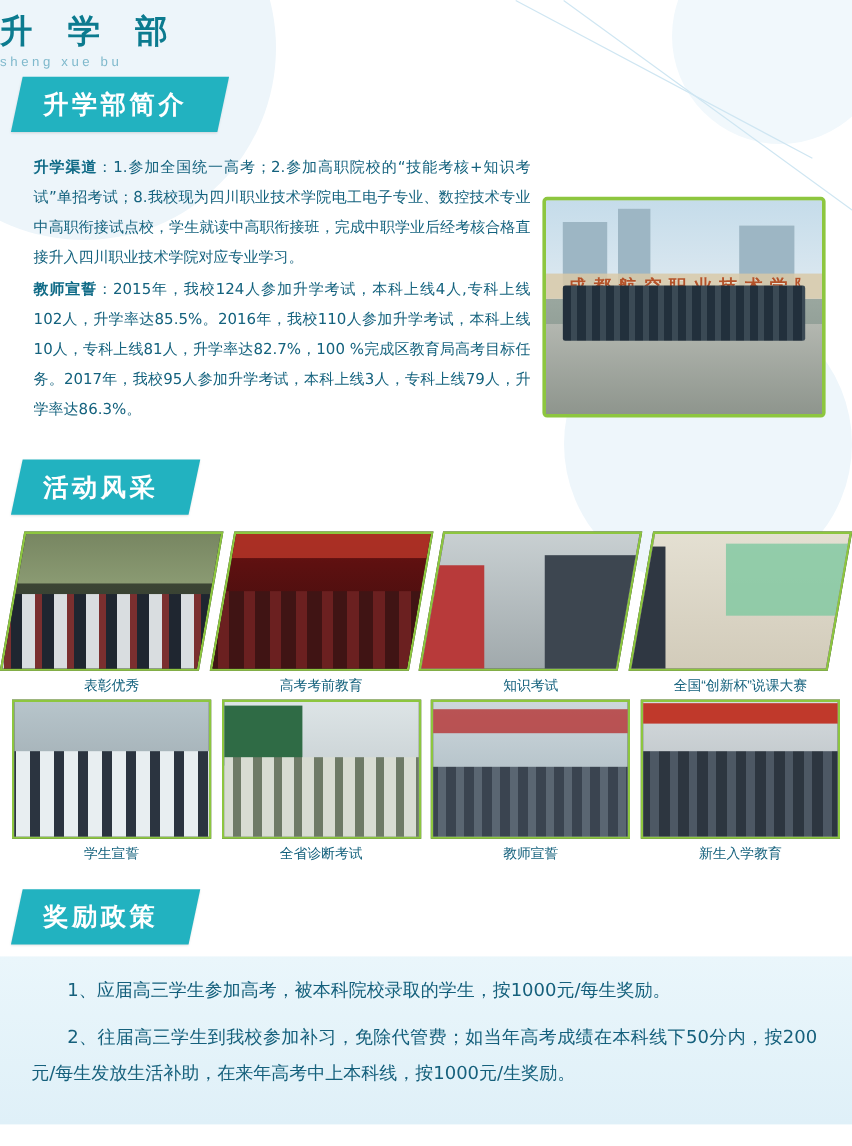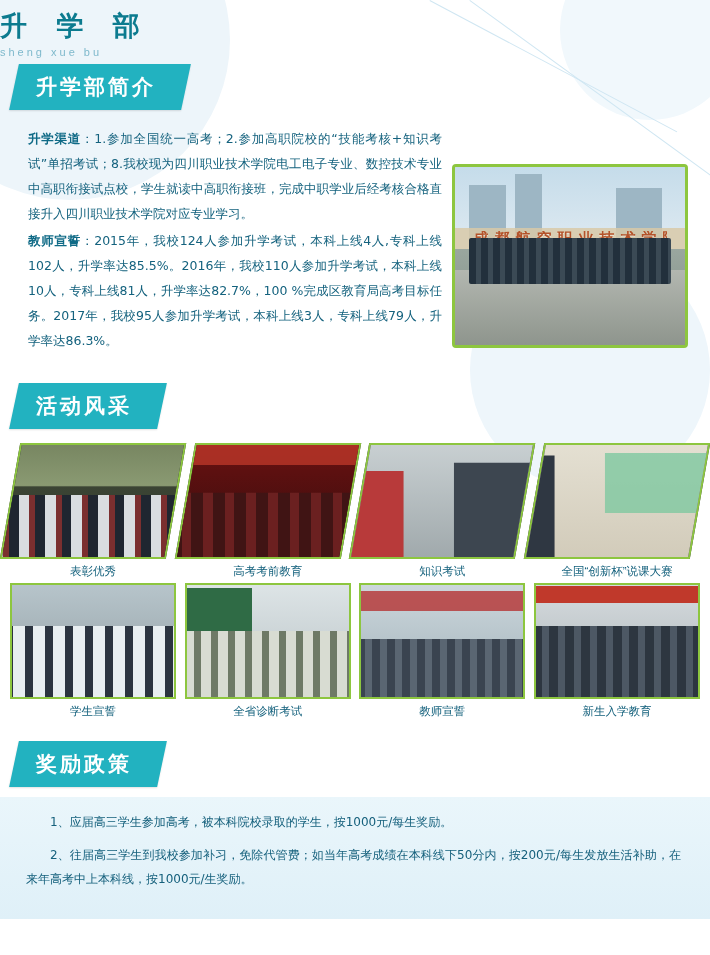--- a/index.html
+++ b/index.html
@@ -126,21 +126,21 @@
     background:repeating-linear-gradient(90deg,#2d3640 0 9px,#4d5864 9px 16px);}
 
   
   .sec3{margin-top:22px;}
   .policy-band{
     margin-top:10px;
     background:linear-gradient(#eaf6fb,#dff0f8);
     padding:14px 26px 18px 26px;
   }
   .policy-band p{
-    margin:0 3px 10px 0;font-size:12px;line-height:1.95;color:#15607c;
+    margin:0 3px 10px 0;font-size:15px;line-height:1.95;color:#15607c;
     text-align:justify;text-indent:2em;
     font-family:"DejaVu Sans",sans-serif;
   }
 </style>
 </head>
 <body>
 
 <div class="bg-blob blob1"></div>
 <div class="bg-blob blob3"></div>
 <div class="bg-blob blob2"></div>

